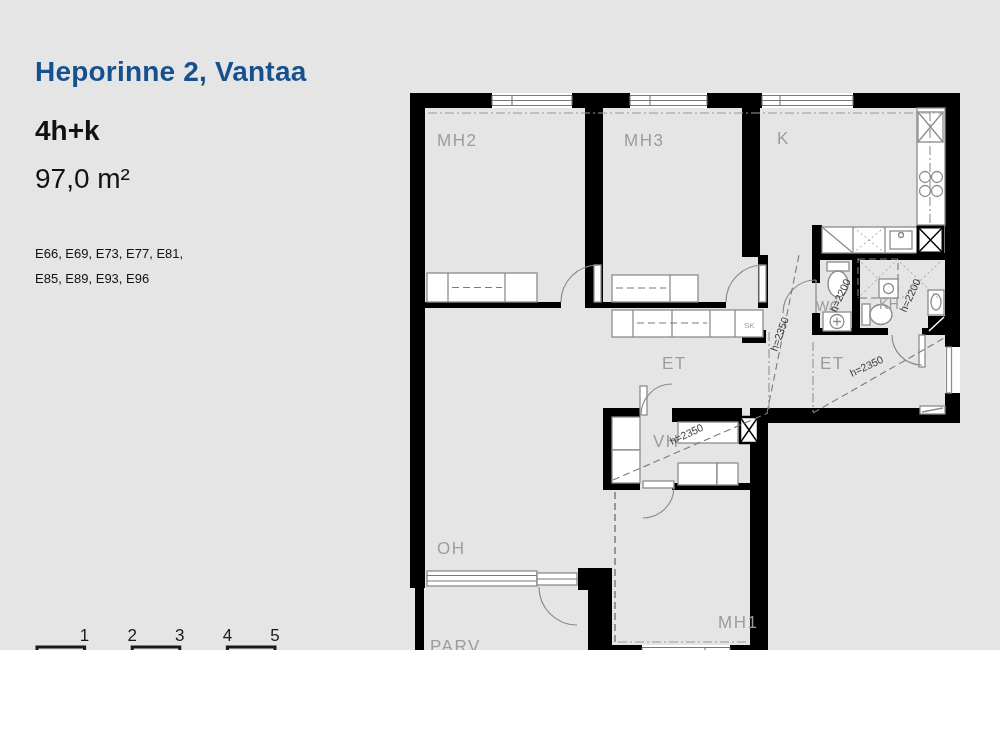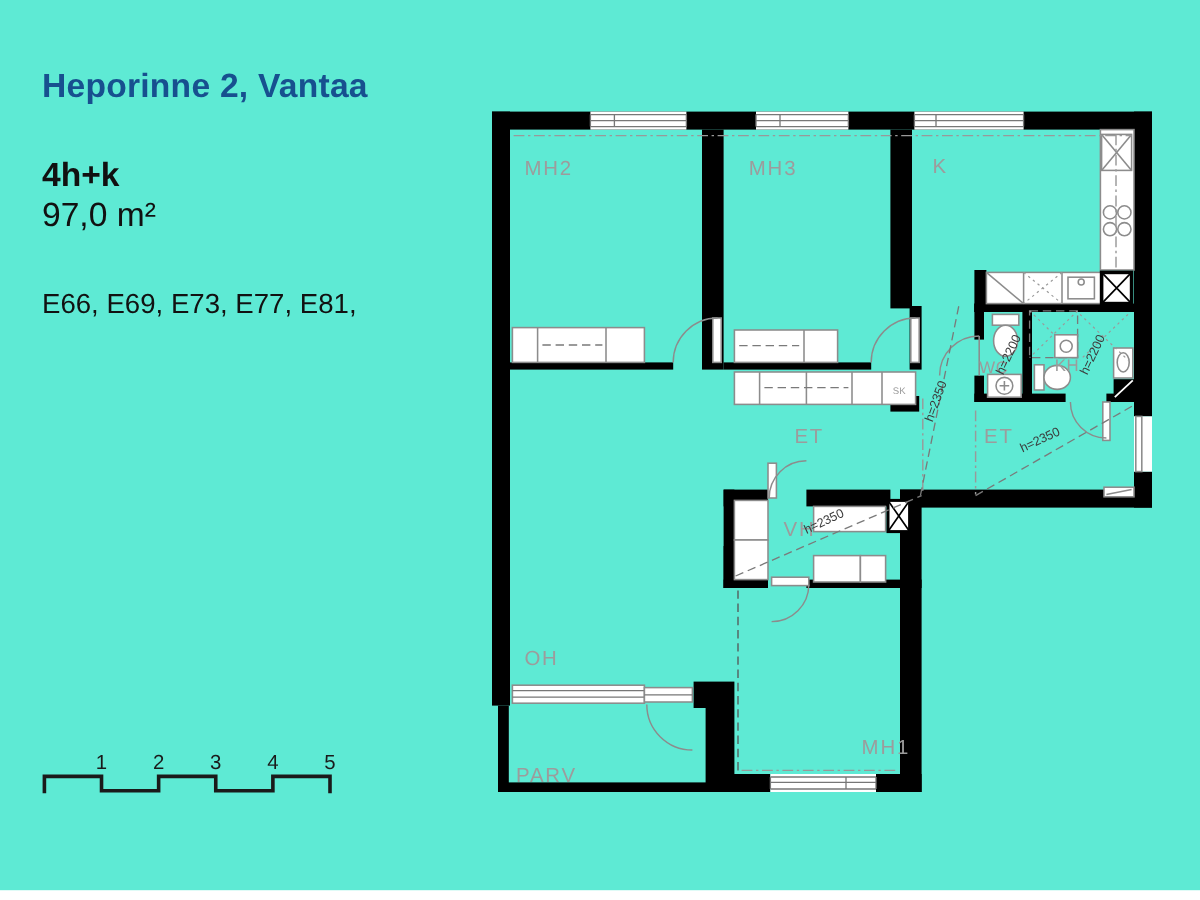--- a/index.html
+++ b/index.html
@@ -1,22 +1,22 @@
 <!DOCTYPE html>
 <html><head>
 <meta charset="utf-8">
 <style>
   html,body{margin:0;padding:0;background:#fff;}
-  #stage{position:relative;width:1000px;height:742px;background:#5eead4;overflow:hidden;
+  #stage{position:relative;width:1000px;height:650px;background:#e5e5e5;overflow:hidden;
          font-family:"Liberation Sans", sans-serif;}
   .info{position:absolute;left:35px;}
   #title{top:56px;font-size:28px;font-weight:bold;color:#17508f;letter-spacing:0.2px;}
-  #apt-type{top:130px;font-size:28px;font-weight:bold;color:#111;}
+  #apt-type{top:115px;font-size:28px;font-weight:bold;color:#111;}
   #apt-area{top:163px;font-size:28px;font-weight:normal;color:#111;}
-  #apt-nums{top:241px;font-size:23px;color:#111;line-height:25px;}
+  #apt-nums{top:241px;font-size:13px;color:#111;line-height:25px;}
   svg text{font-family:"Liberation Sans", sans-serif;}
   .wall{fill:#000;stroke:none;}
   .roomlbl{fill:#9c9c9c;font-size:17px;letter-spacing:1.5px;}
   .roomlbl-sm{fill:#9c9c9c;font-size:14px;letter-spacing:0.5px;}
   .tinylbl{fill:#9c9c9c;font-size:8px;}
   .hlbl{fill:#3a3a3a;font-size:10.5px;}
   .fur{fill:#fff;stroke:#8c8c8c;stroke-width:1.3;}
   .ln{stroke:#8c8c8c;stroke-width:1.3;fill:none;}
   .winln{stroke:#777;stroke-width:1.1;fill:none;}
   .arc{fill:none;stroke:#8c8c8c;stroke-width:1.2;}
@@ -30,20 +30,21 @@
 </head>
 <body>
 
 <div id="stage">
 
   <div class="info" id="title">Heporinne 2, Vantaa</div>
   <div class="info" id="apt-type">4h+k</div>
   <div class="info" id="apt-area">97,0 m²</div>
   <div class="info" id="apt-nums">
     <div>E66, E69, E73, E77, E81,</div>
+    <div>E85, E89, E93, E96</div>
   </div>
 
   <svg width="1000" height="750" viewBox="0 0 1000 750" style="position:absolute;left:0;top:0;">
 
     <g>
       <rect class="wall" x="410" y="93" width="550" height="15"></rect>
       <rect class="wall" x="410" y="93" width="15" height="495"></rect>
       <rect class="wall" x="945" y="93" width="15" height="254"></rect>
       <rect class="wall" x="945" y="393" width="15" height="30"></rect>
       <rect class="wall" x="750" y="408" width="210" height="15"></rect>

